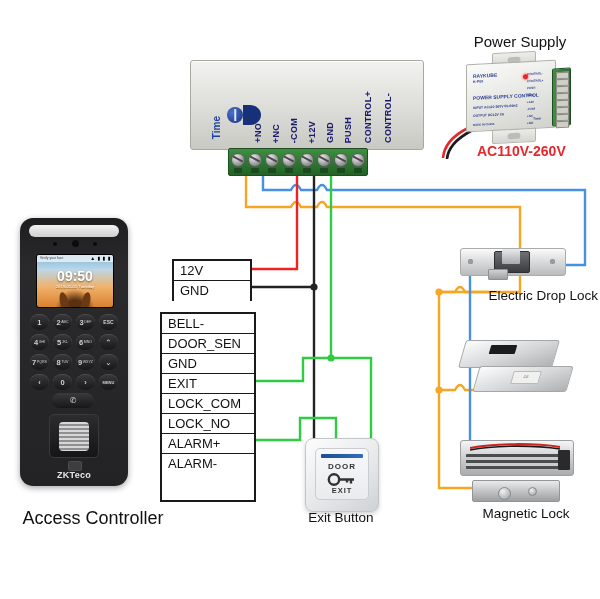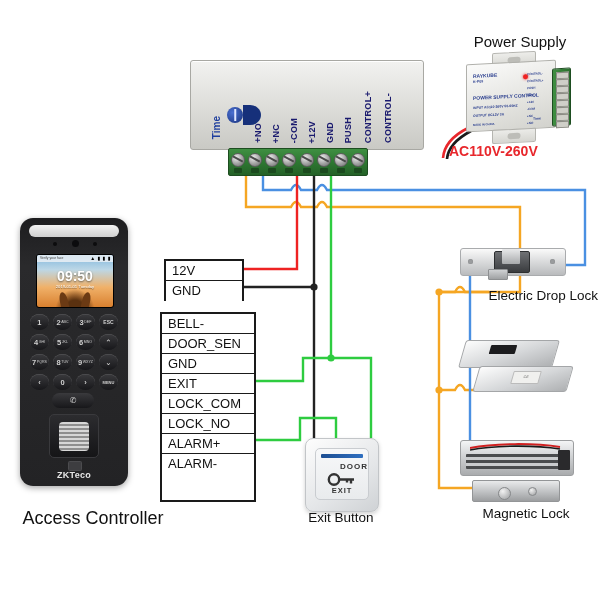--- a/index.html
+++ b/index.html
@@ -105,21 +105,21 @@
       color:#e6e6e6;font-weight:bold;letter-spacing:.3px;}
 
   
   .exitbtn{position:absolute;left:305px;top:438px;width:72px;height:72px;border-radius:8px;
       background:linear-gradient(145deg,#fdfdfd,#e4e6e8 60%,#cfd2d5);
       border:1px solid #c2c5c8;box-shadow:0 2px 4px rgba(0,0,0,.18);}
   .exitbtn .face{position:absolute;left:9px;top:9px;right:9px;bottom:11px;border-radius:5px;
       background:linear-gradient(180deg,#f7f8f9,#e9ebed);border:1px solid #c9ccd0;}
   .exitbtn .blue{position:absolute;left:5px;top:5px;right:5px;height:4px;border-radius:1px;
       background:linear-gradient(90deg,#1d4e92,#2f6fc0);}
-  .exitbtn .d1{position:absolute;left:0;right:0;top:13px;text-align:right;font-size:8px;
+  .exitbtn .d1{position:absolute;left:0;right:0;top:13px;text-align:center;font-size:8px;
       font-weight:bold;color:#333;letter-spacing:1px;}
   .exitbtn .d2{position:absolute;left:0;right:0;bottom:4px;text-align:center;font-size:7.5px;
       font-weight:bold;color:#333;letter-spacing:1px;}
   .exitbtn .keyico{position:absolute;left:50%;top:24px;transform:translateX(-50%);}
 
   
   .dev{position:absolute;}
   .drop{left:460px;top:240px;width:104px;height:44px;}
   .drop .plate{position:absolute;left:0;top:8px;width:104px;height:26px;border-radius:3px;
       background:linear-gradient(180deg,#fafafa,#d9dadb 50%,#b9bbbd);border:1px solid #a9abad;}
@@ -151,21 +151,21 @@
       background:repeating-linear-gradient(180deg,#4a4c4e 0 3px,#caccce 3px 6px);border-radius:1px;}
   .mag .redw{position:absolute;left:10px;top:3px;width:92px;height:8px;}
   .mag .blk{position:absolute;right:2px;top:10px;width:12px;height:20px;background:#2a2a2c;border-radius:1px;}
   .mag .arm{position:absolute;left:12px;top:40px;width:86px;height:20px;border-radius:2px;
       background:linear-gradient(180deg,#e9eaeb,#bfc1c3 55%,#9c9ea0);border:1px solid #93959 7;}
   .mag .arm{border:1px solid #939597;}
   .mag .s1,.mag .s2{position:absolute;top:47px;border-radius:50%;
       background:radial-gradient(circle at 35% 30%,#f2f2f2,#9b9d9f);border:1px solid #86888a;}
   .mag .s1{left:38px;width:11px;height:11px;} .mag .s2{left:68px;width:7px;height:7px;}
 
-  .acv{position:absolute;color:#e8272c;font-size:14px;font-weight:bold;white-space:nowrap;}
+  .acv{position:absolute;color:#e8272c;font-size:14px;font-weight:bold;white-space:nowrap;padding-left:28px;}
 </style>
 </head>
 <body>
 
 <div id="stage">
 
   <svg id="wires" viewBox="0 0 600 599">
     <g fill="none" stroke-width="2.4" stroke-linecap="butt">
 
       <path stroke="#f5a623" d="M246,174 L246,207 L291,207 Q296,197 301,207 L317,207 Q322,197 327,207
@@ -367,21 +367,21 @@
       <div class="pad"></div>
     </div>
     <div class="port"></div>
     <div class="logo">
       <span>ZKTeco</span>
     </div>
   </div>
 
   <div class="cap" style="left:18px;top:508px;width:150px;font-size:18px;">Access Controller</div>
 
-  <div class="termbox" style="left:164px;top:259px;width:80px;height:42px;">
+  <div class="termbox" style="left:172px;top:259px;width:80px;height:42px;">
     <div class="row">12V</div>
     <div class="row">GND</div>
   </div>
 
   <div class="termbox" style="left:160px;top:312px;width:96px;height:190px;">
     <div class="row">BELL-</div>
     <div class="row">DOOR_SEN</div>
     <div class="row">GND</div>
     <div class="row">EXIT</div>
     <div class="row">LOCK_COM</div>

